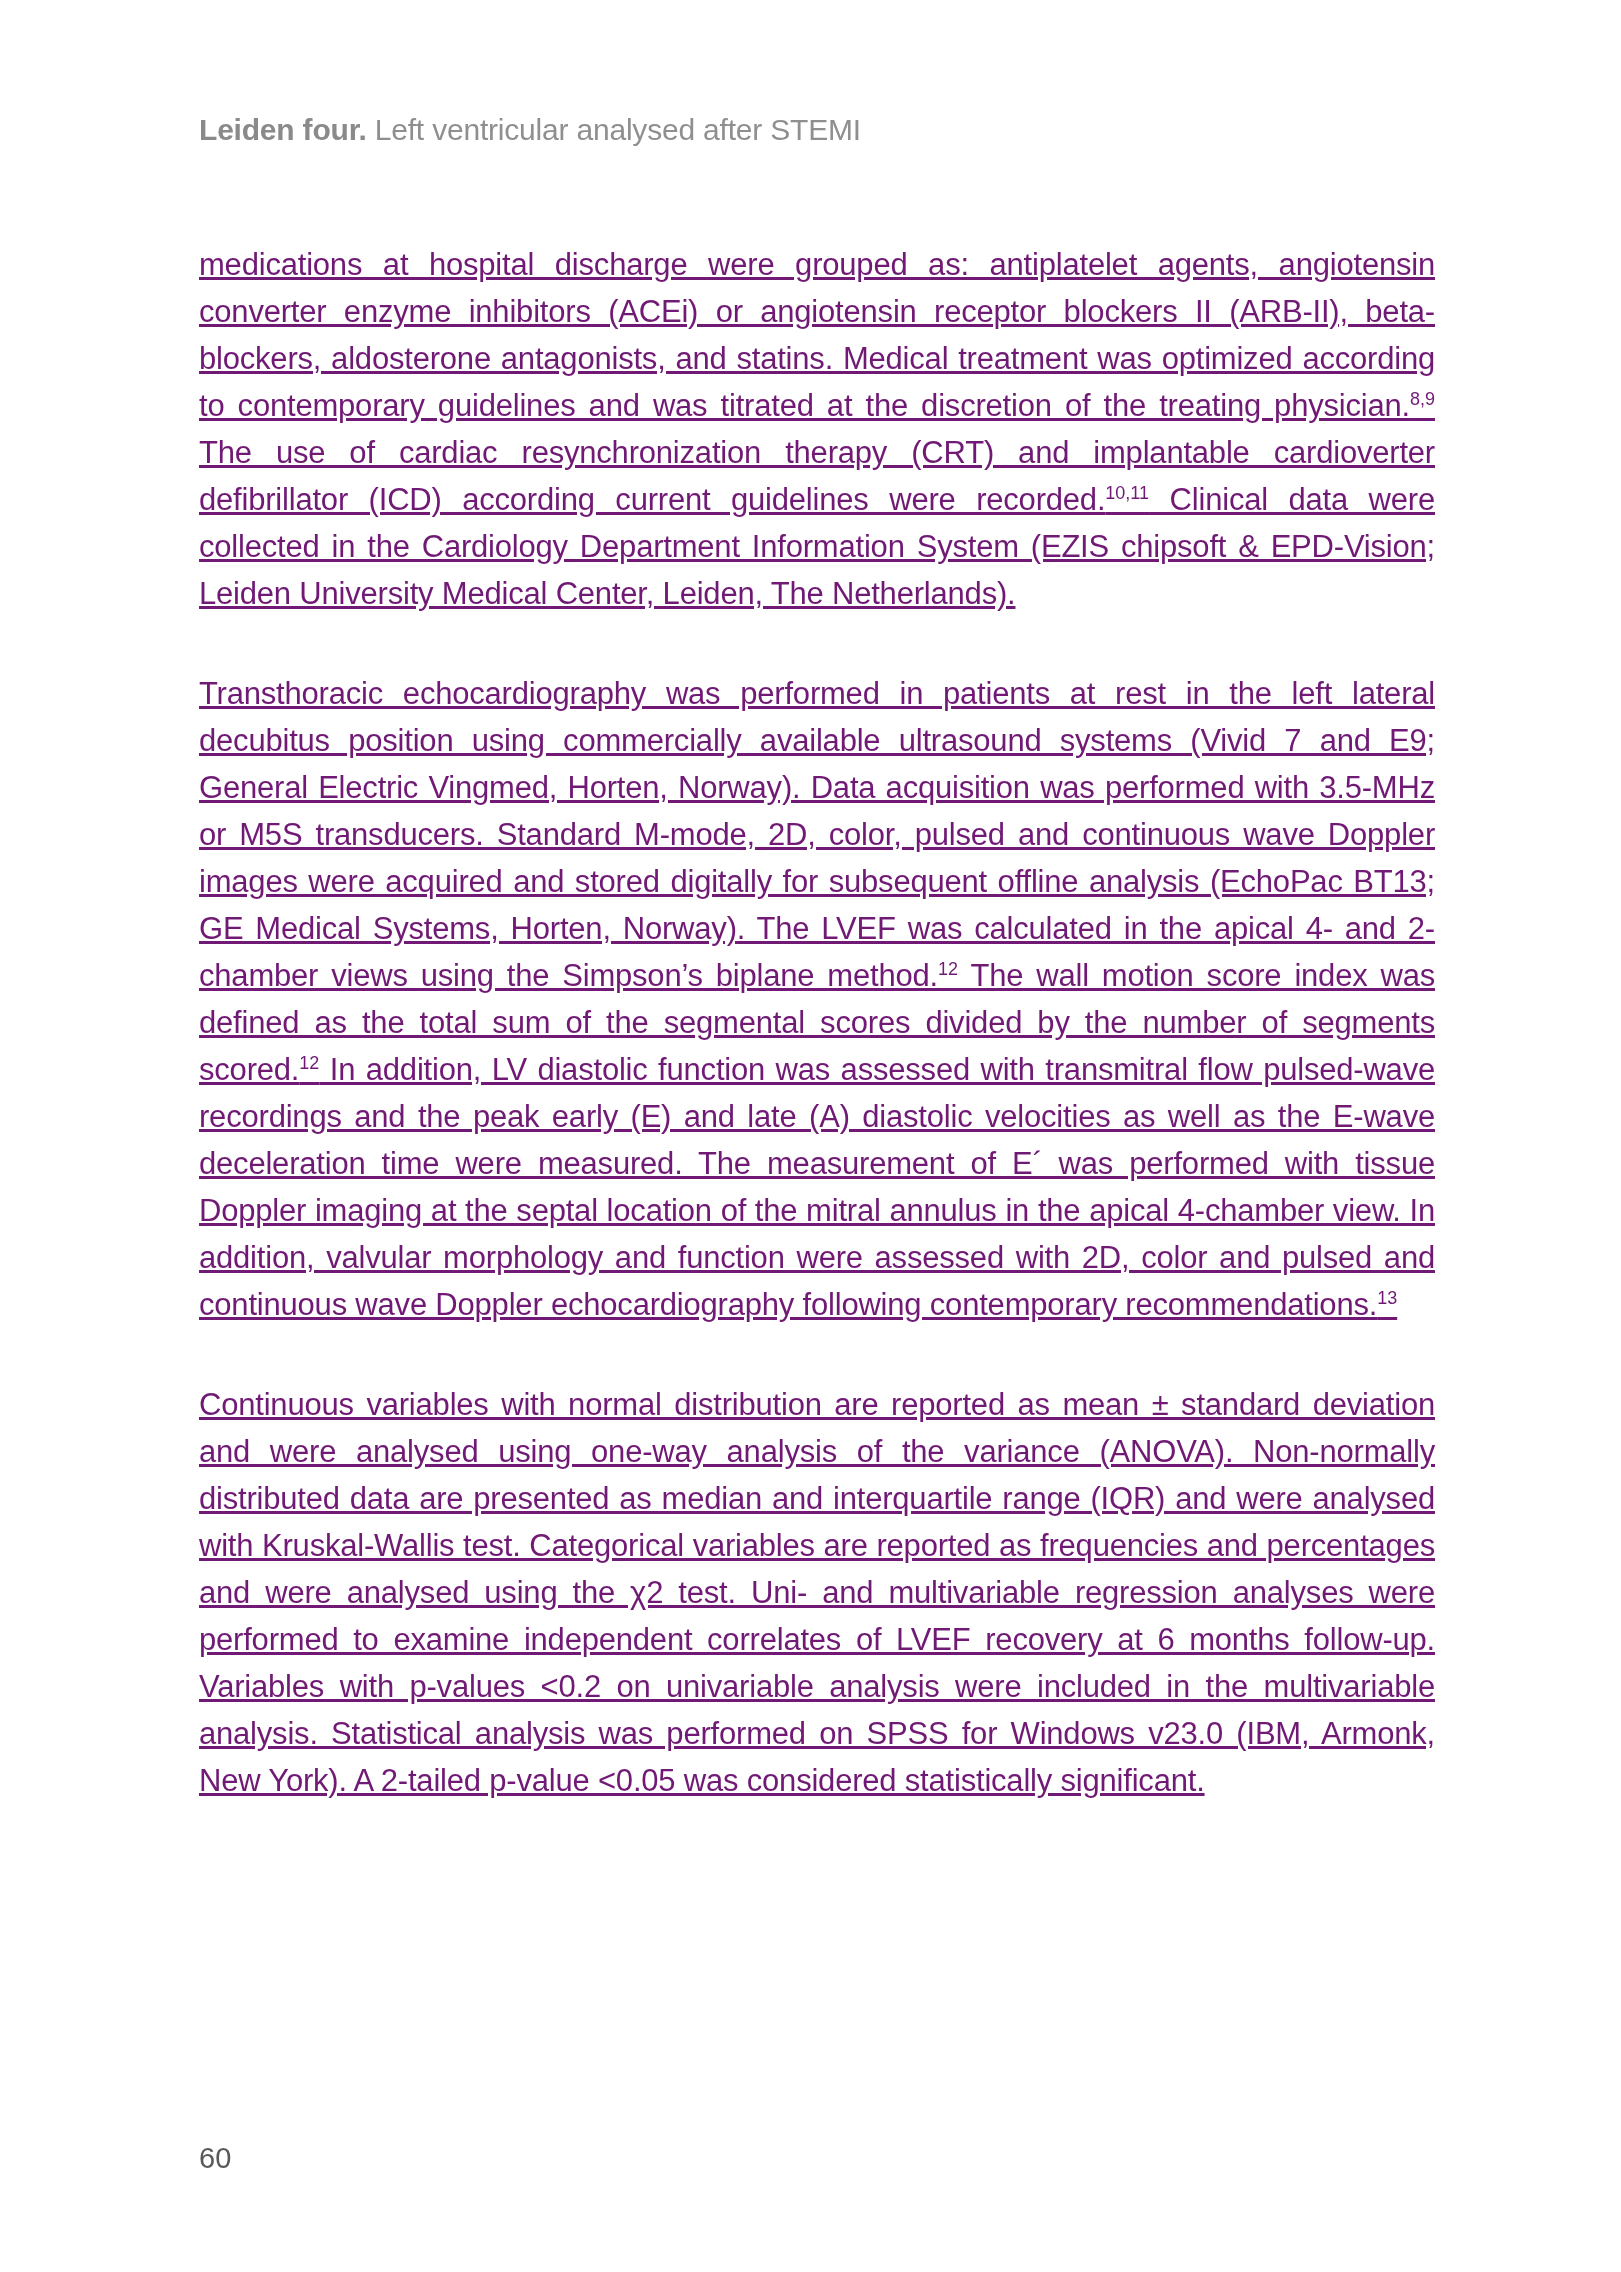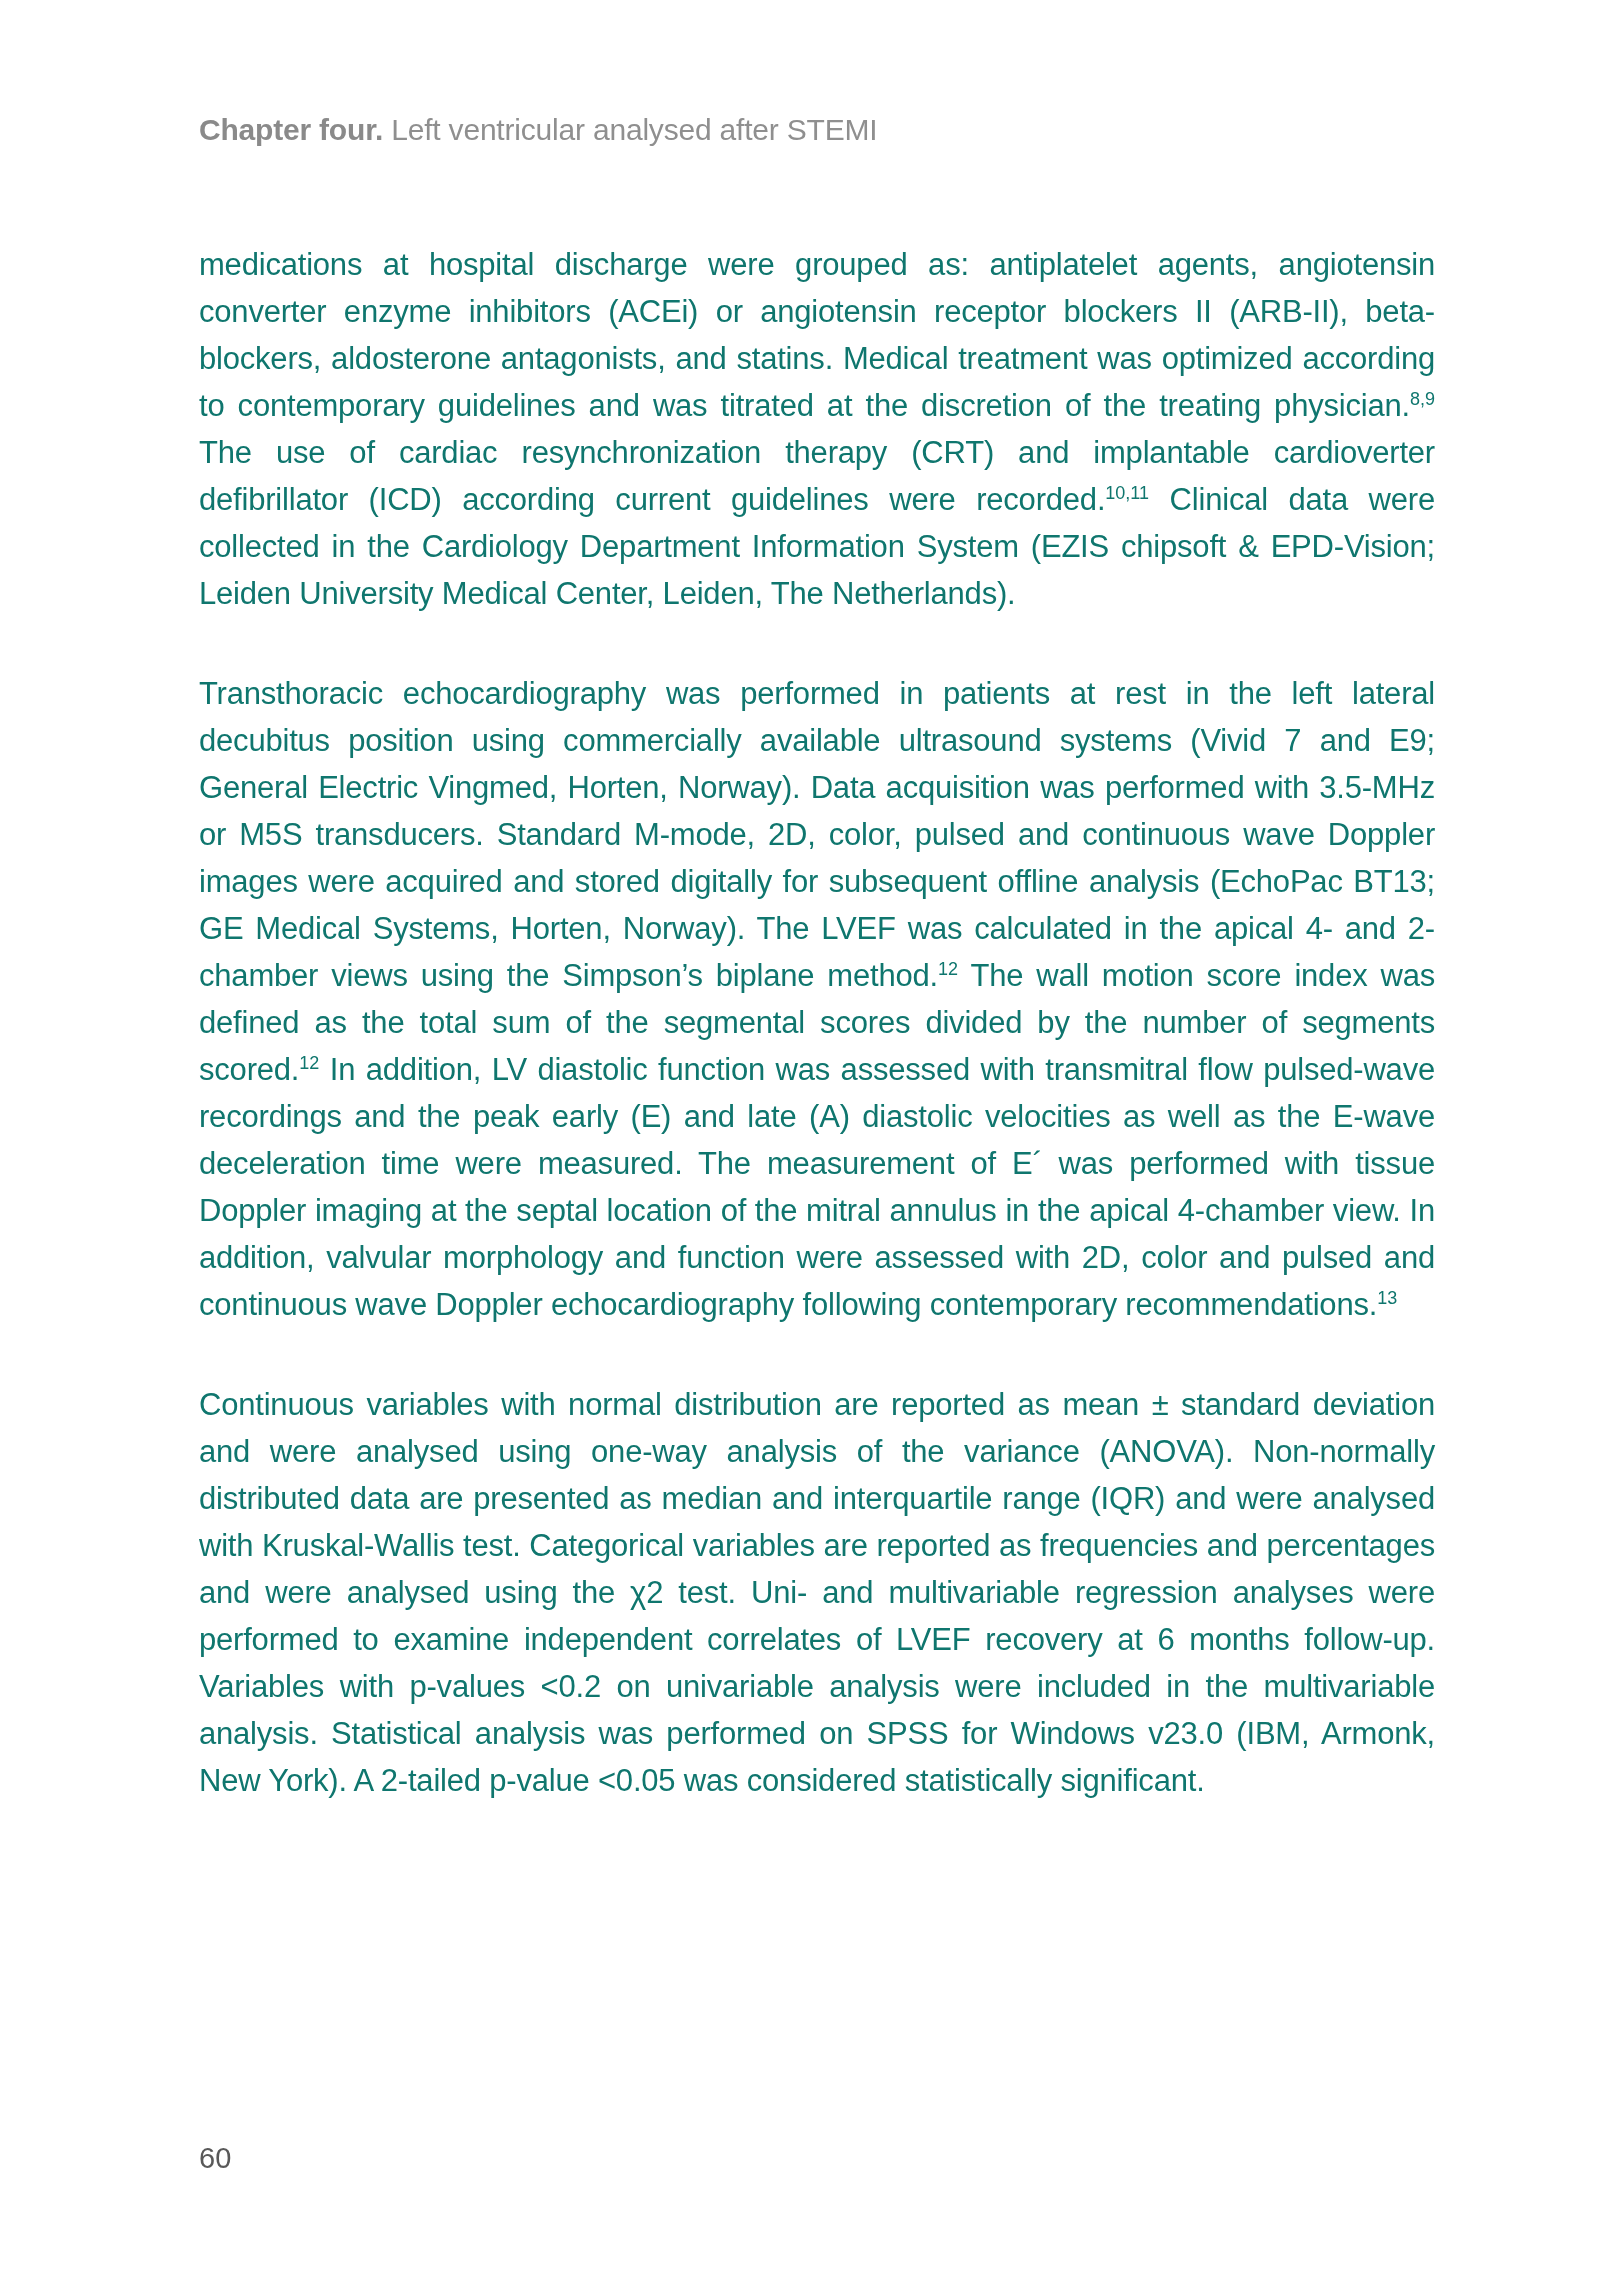--- a/index.html
+++ b/index.html
@@ -37,23 +37,24 @@
   .running-header .chap-title {
     font-weight: 400;
   }
   .body-text {
     position: absolute;
     left: 199px;
     top: 241px;
     width: 1236px;
     font-size: 31px;
     line-height: 47px;
-    color: #0f766e;
+    color: #701a75;
     text-align: justify;
     letter-spacing: -0.2px;
+    text-decoration: underline;
   }
   .para {
     margin: 0 0 53px 0;
     padding: 0;
   }
   .para:last-child {
     margin-bottom: 4px;
   }
   .para sup {
     font-size: 18px;
@@ -69,21 +70,21 @@
     line-height: 35px;
     color: #595959;
   }
 </style>
 </head>
 <body>
 
 <div class="page">
 
   <div class="running-header">
-    <span class="chap-label">Chapter four.</span><span class="chap-title"> Left ventricular analysed after STEMI</span>
+    <span class="chap-label">Leiden four.</span><span class="chap-title"> Left ventricular analysed after STEMI</span>
   </div>
 
   <div class="body-text">
 
   <p class="para"><span>medications at hospital discharge were grouped as: antiplatelet agents, angiotensin converter enzyme inhibitors (ACEi) or angiotensin receptor blockers II (ARB-II), beta-blockers, aldosterone antagonists, and statins. Medical treatment was optimized according to contemporary guidelines and was titrated at the discretion of the treating physician.</span><sup>8,9</sup><span> The use of cardiac resynchronization therapy (CRT) and implantable cardioverter defibrillator (ICD) according current guidelines were recorded.</span><sup>10,11</sup><span> Clinical data were collected in the Cardiology Department Information System (EZIS chipsoft &amp; EPD-Vision; Leiden University Medical Center, Leiden, The Netherlands).</span></p>
       <p class="para"><span>Transthoracic echocardiography was performed in patients at rest in the left lateral decubitus position using commercially available ultrasound systems (Vivid 7 and E9; General Electric Vingmed, Horten, Norway). Data acquisition was performed with 3.5-MHz or M5S transducers. Standard M-mode, 2D, color, pulsed and continuous wave Doppler images were acquired and stored digitally for subsequent offline analysis (EchoPac BT13; GE Medical Systems, Horten, Norway). The LVEF was calculated in the apical 4- and 2-chamber views using the Simpson’s biplane method.</span><sup>12</sup><span> The wall motion score index was defined as the total sum of the segmental scores divided by the number of segments scored.</span><sup>12</sup><span> In addition, LV diastolic function was assessed with transmitral flow pulsed-wave recordings and the peak early (E) and late (A) diastolic velocities as well as the E-wave deceleration time were measured. The measurement of E´ was performed with tissue Doppler imaging at the septal location of the mitral annulus in the apical 4-chamber view. In addition, valvular morphology and function were assessed with 2D, color and pulsed and continuous wave Doppler echocardiography following contemporary recommendations.</span><sup>13</sup></p>
       <p class="para"><span>Continuous variables with normal distribution are reported as mean ± standard deviation and were analysed using one-way analysis of the variance (ANOVA). Non-normally distributed data are presented as median and interquartile range (IQR) and were analysed with Kruskal-Wallis test. Categorical variables are reported as frequencies and percentages and were analysed using the χ2 test. Uni- and multivariable regression analyses were performed to examine independent correlates of LVEF recovery at 6 months follow-up. Variables with p-values &lt;0.2 on univariable analysis were included in the multivariable analysis. Statistical analysis was performed on SPSS for Windows v23.0 (IBM, Armonk, New York). A 2-tailed p-value &lt;0.05 was considered statistically significant.</span></p>
     </div>
 
   <div class="page-footer">

